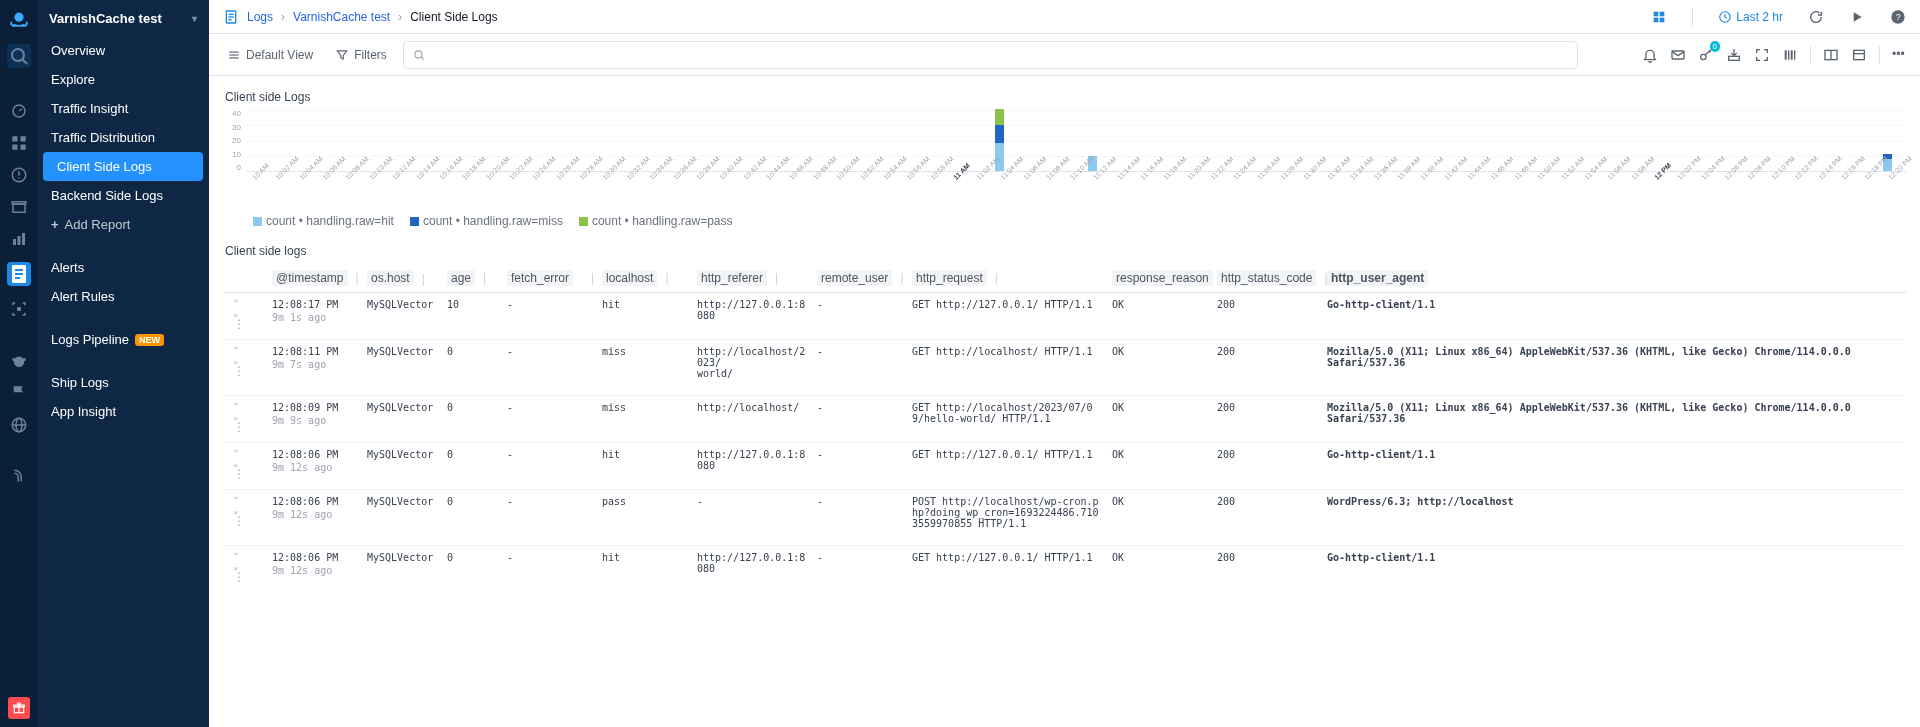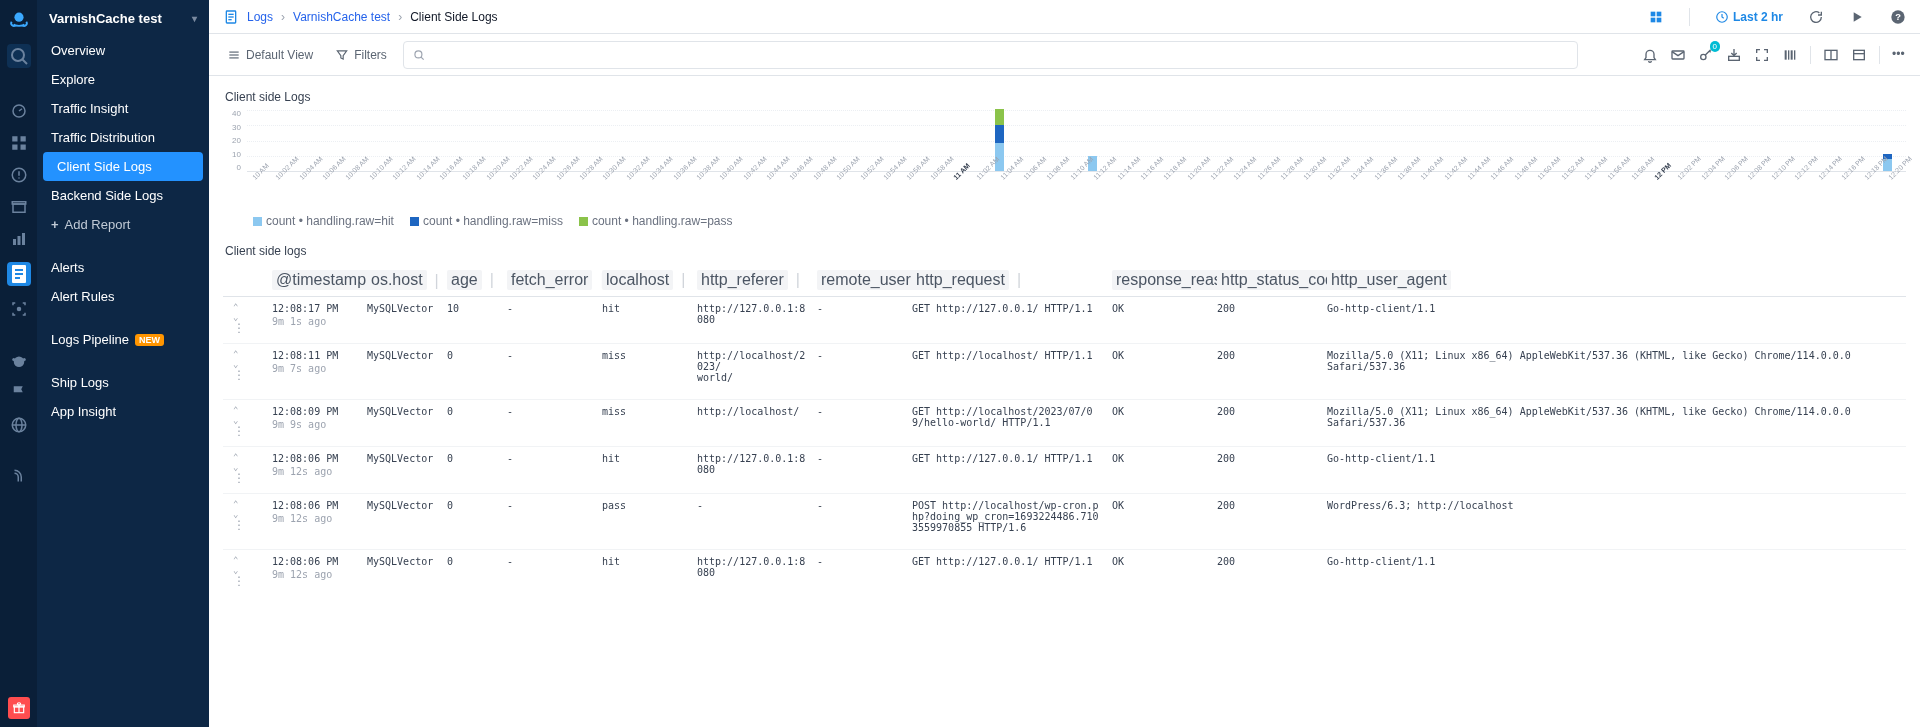--- a/index.html
+++ b/index.html
@@ -42,21 +42,21 @@
   .nav-item.add{color:var(--text-muted);}
   .plus{font-weight:bold;}
   
   .main{flex:1;display:flex;flex-direction:column;overflow:hidden;}
   .topbar{height:34px;border-bottom:1px solid var(--border);display:flex;align-items:center;padding:0 14px;gap:8px;}
   .breadcrumb{display:flex;align-items:center;gap:8px;font-size:12px;}
   .bc-link{color:var(--link-blue);cursor:pointer;}
   .bc-sep{color:#9ca3af;}
   .bc-cur{color:#111827;}
   .bc-icon{width:16px;height:16px;color:var(--icon-blue);}
-  .top-right{margin-left:auto;display:flex;align-items:center;gap:25px;font-weight:bold;}
+  .top-right{margin-left:auto;display:flex;align-items:center;gap:25px;}
   .tr-grid{width:16px;height:16px;color:var(--icon-blue);cursor:pointer;}
   .vsep{width:1px;height:18px;background:var(--border);}
   .time-range{display:flex;align-items:center;gap:4px;color:var(--icon-blue);font-size:12px;cursor:pointer;}
   .tr-ic{width:16px;height:16px;color:var(--icon-grey);cursor:pointer;}
   
   .toolbar{height:42px;border-bottom:1px solid var(--border);display:flex;align-items:center;padding:0 12px;gap:10px;}
   .tool-btn{display:flex;align-items:center;gap:5px;color:var(--icon-grey);font-size:12px;cursor:pointer;padding:4px 6px;}
   .tool-btn svg{width:14px;height:14px;}
   .search{flex:1;max-width:1175px;display:flex;align-items:center;border:1px solid var(--border);border-radius:4px;height:28px;padding:0 8px;gap:6px;}
   .search input{border:none;outline:none;flex:1;font-size:12px;color:#374151;}
@@ -76,25 +76,25 @@
   .bar{position:absolute;bottom:0;width:9px;display:flex;flex-direction:column-reverse;}
   .seg{width:100%;}
   .seg.hit{background:var(--chart-hit);} .seg.miss{background:var(--chart-miss);} .seg.pass{background:var(--chart-pass);}
   .xlabels{margin-left:24px;display:flex;font-size:7px;color:#9ca3af;position:relative;height:28px;}
   .xlabels span{position:absolute;transform:rotate(-45deg);transform-origin:top left;white-space:nowrap;top:4px;}
   .xlabels span.bold{font-weight:700;color:#374151;}
   .legend{display:flex;gap:16px;margin-left:30px;font-size:12px;color:#6b7280;align-items:center;}
   .lg-sw{width:9px;height:9px;display:inline-block;margin-right:4px;vertical-align:middle;}
   
   .tbl-title{font-size:12px;color:#374151;margin:16px 0 6px 2px;}
-  .thead{display:flex;border-bottom:1px solid var(--border);padding:4px 45px 4px 45px;font-size:16px;color:#6b7280;}
+  .thead{display:flex;border-bottom:1px solid var(--border);padding:4px 45px 4px 45px;font-size:12px;color:#6b7280;}
   .th{padding:2px 4px;display:flex;align-items:center;gap:4px;}
   .th .tx{background:#f3f4f6;padding:1px 4px;border-radius:2px;color:#4b5563;}
   .th .ssep{color:#d1d5db;margin-left:4px;}
-  .c-ts{width:95px;} .c-host{width:80px;align-items:flex-end;} .c-age{width:60px;} .c-fe{width:95px;justify-content:space-between;} .c-hd{width:95px;} .c-ref{width:120px;} .c-ru{width:95px;} .c-req{width:200px;} .c-rr{width:105px;} .c-sc{width:110px;} .c-ua{flex:1;}
+  .c-ts{width:95px;} .c-host{width:80px;align-items:flex-end;} .c-age{width:60px;} .c-fe{width:95px;justify-content:space-between;} .c-hd{width:95px;} .c-ref{width:120px;} .c-ru{width:95px;} .c-req{width:200px;} .c-rr{width:105px;} .c-sc{width:110px;} .c-ua{flex:1;font-weight:bold;}
   .rows{font-family:ui-monospace,Menlo,Consolas,monospace;font-size:10px;color:#374151;}
   .row{display:flex;padding:6px 45px 16px 45px;border-bottom:1px solid #f1f3f5;position:relative;align-items:flex-start;}
   .row:last-child{border-bottom:none;}
   .row-handle{position:absolute;left:10px;top:6px;display:flex;flex-direction:column;gap:2px;color:#9ca3af;}
   .row-handle .ud{font-size:9px;line-height:8px;cursor:pointer;}
   .row-handle .dots{font-size:12px;cursor:pointer;line-height:10px;}
   .td{padding:0 4px;word-break:break-all;}
   .ts-line{color:#374151;} .ts-ago{color:#9ca3af;margin-top:2px;}
   
   .svg{width:100%;height:100%;}
@@ -608,21 +608,21 @@
             <div class="td c-ts">
               <div class="ts-line">12:08:06 PM</div>
               <div class="ts-ago">9m 12s ago</div>
             </div>
             <div class="td c-host">MySQLVector</div>
             <div class="td c-age">0</div>
             <div class="td c-fe">-</div>
             <div class="td c-hd">pass</div>
             <div class="td c-ref">-</div>
             <div class="td c-ru">-</div>
-            <div class="td c-req">POST http://localhost/wp-cron.php?doing_wp_cron=1693224486.7103559970855 HTTP/1.6</div>
+            <div class="td c-req">POST http://localhost/wp-cron.php?doing_wp_cron=1693224486.7103559970855 HTTP/1.1</div>
             <div class="td c-rr">OK</div>
             <div class="td c-sc">200</div>
             <div class="td c-ua">WordPress/6.3; http://localhost</div>
           </div>
           <div class="row">
             <div class="row-handle">
               <span class="ud">⌃</span>
               <span class="ud">⌄</span>
               <span class="dots">⋮</span>
             </div>

